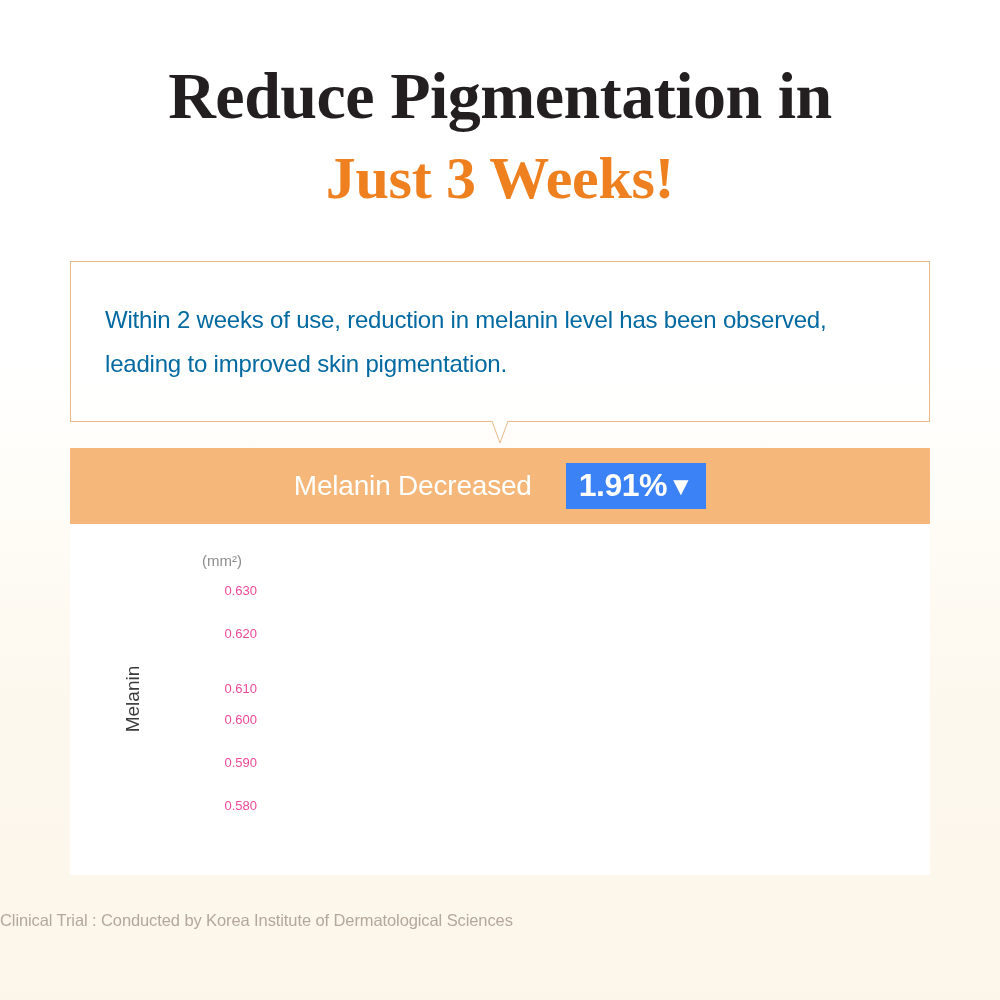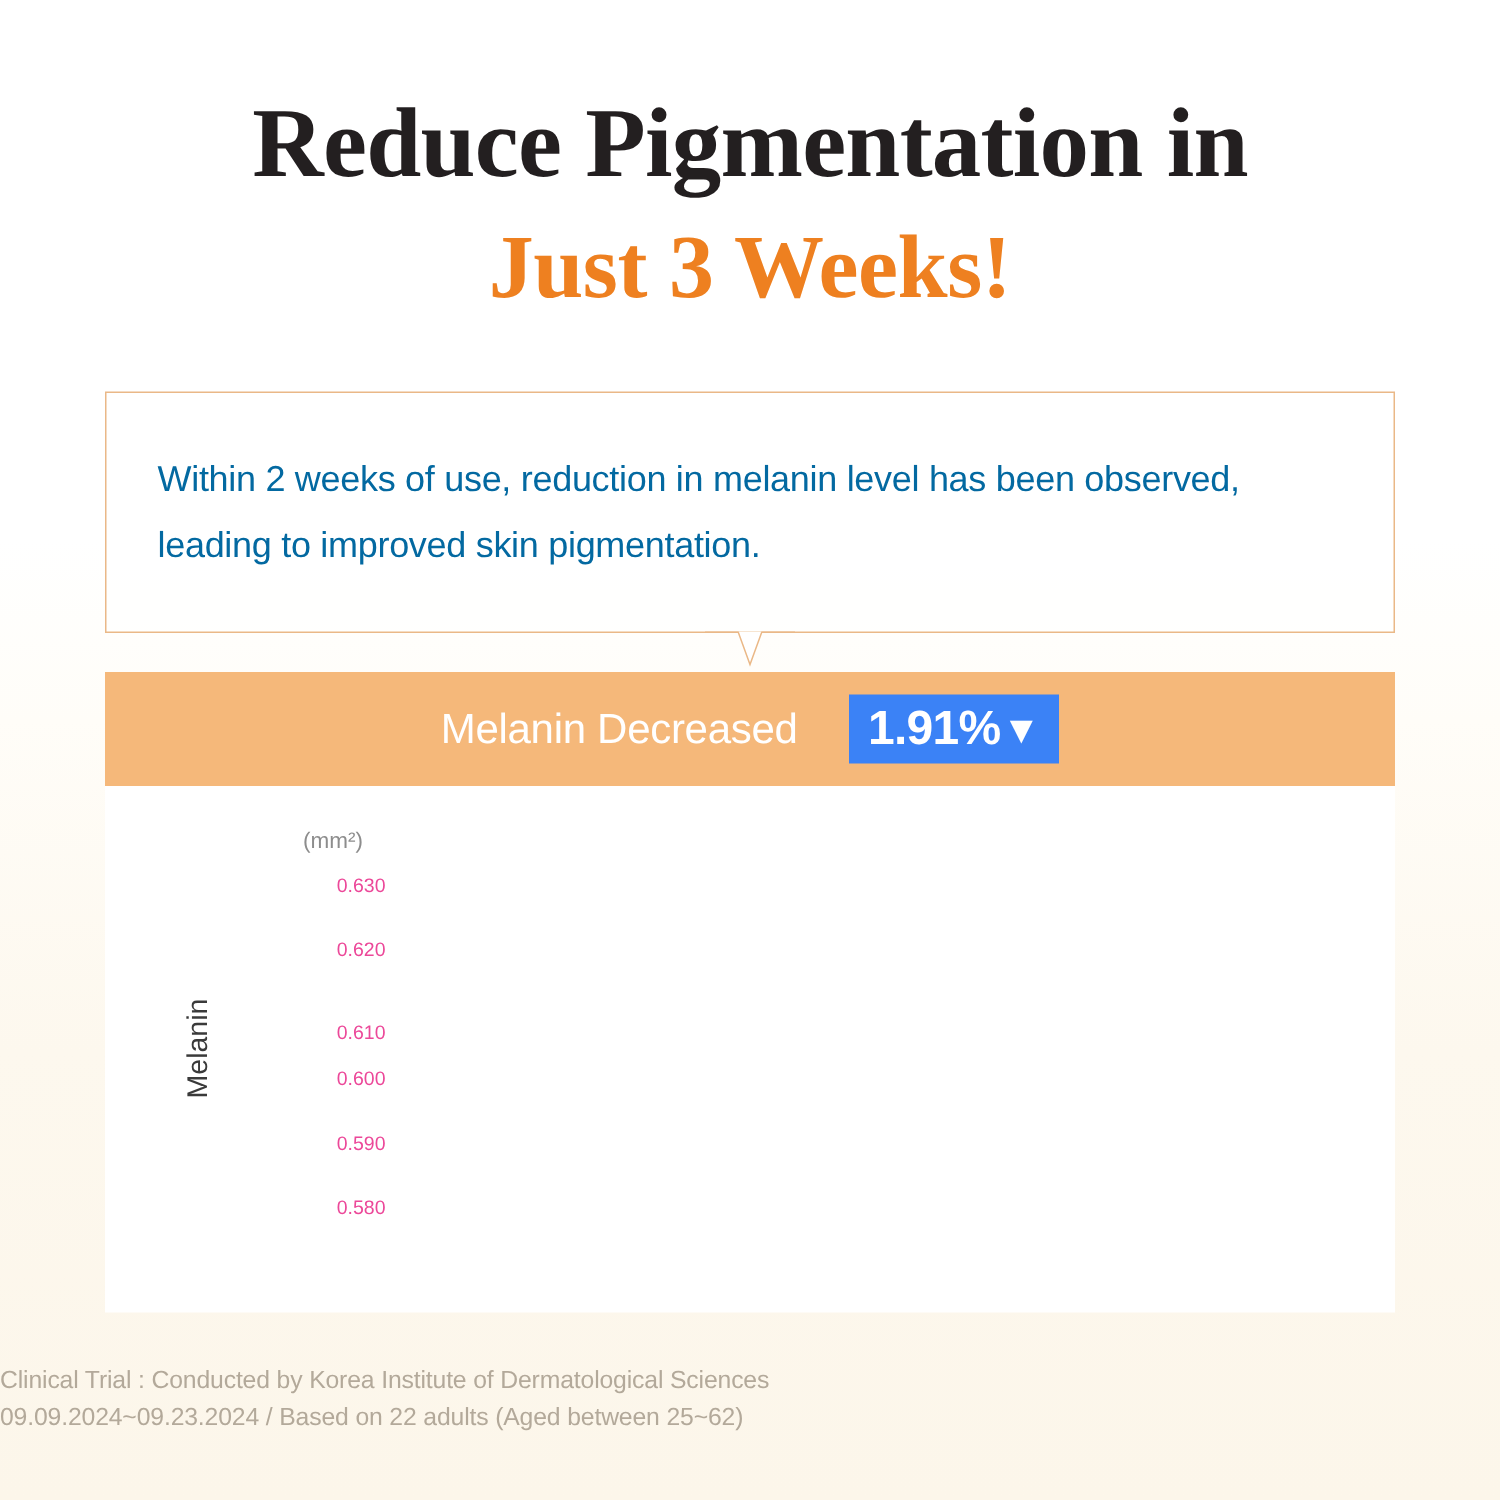--- a/index.html
+++ b/index.html
@@ -279,14 +279,13 @@
       <div class="ytick" style="top:238px">0.590</div>
       <div class="ytick" style="top:281px">0.580</div>
     </div>
 
 
   </div>
 </div>
 
 <div class="footer">
   <div>Clinical Trial : Conducted by Korea Institute of Dermatological Sciences</div>
-  <div>09.09.2024~09.23.2024 / Based on  22 adults (Aged between 25~62)</div>
 </div>
 
 </body></html>

